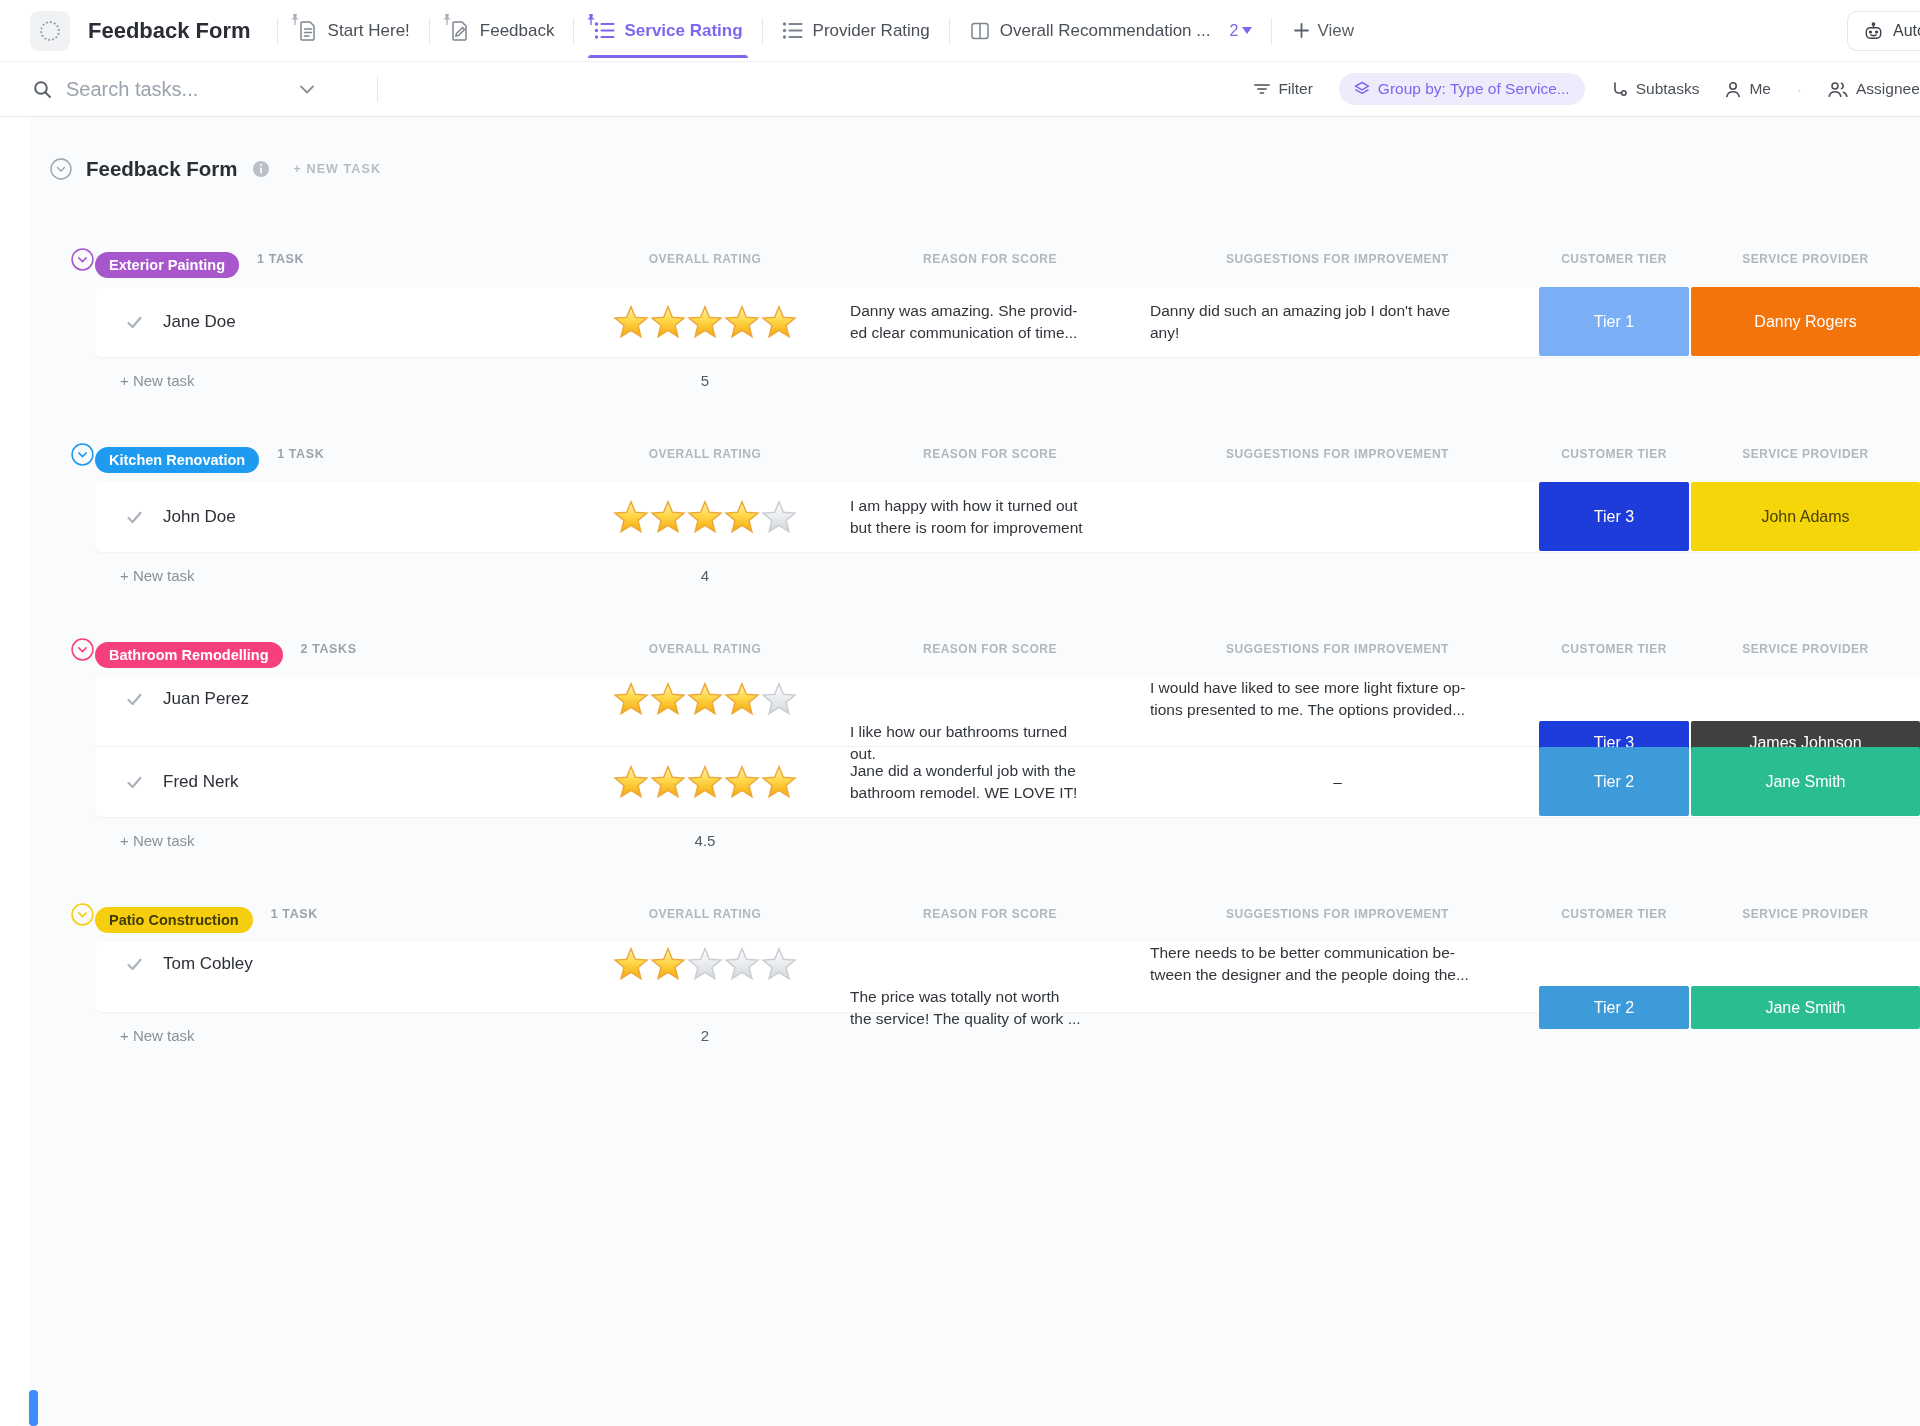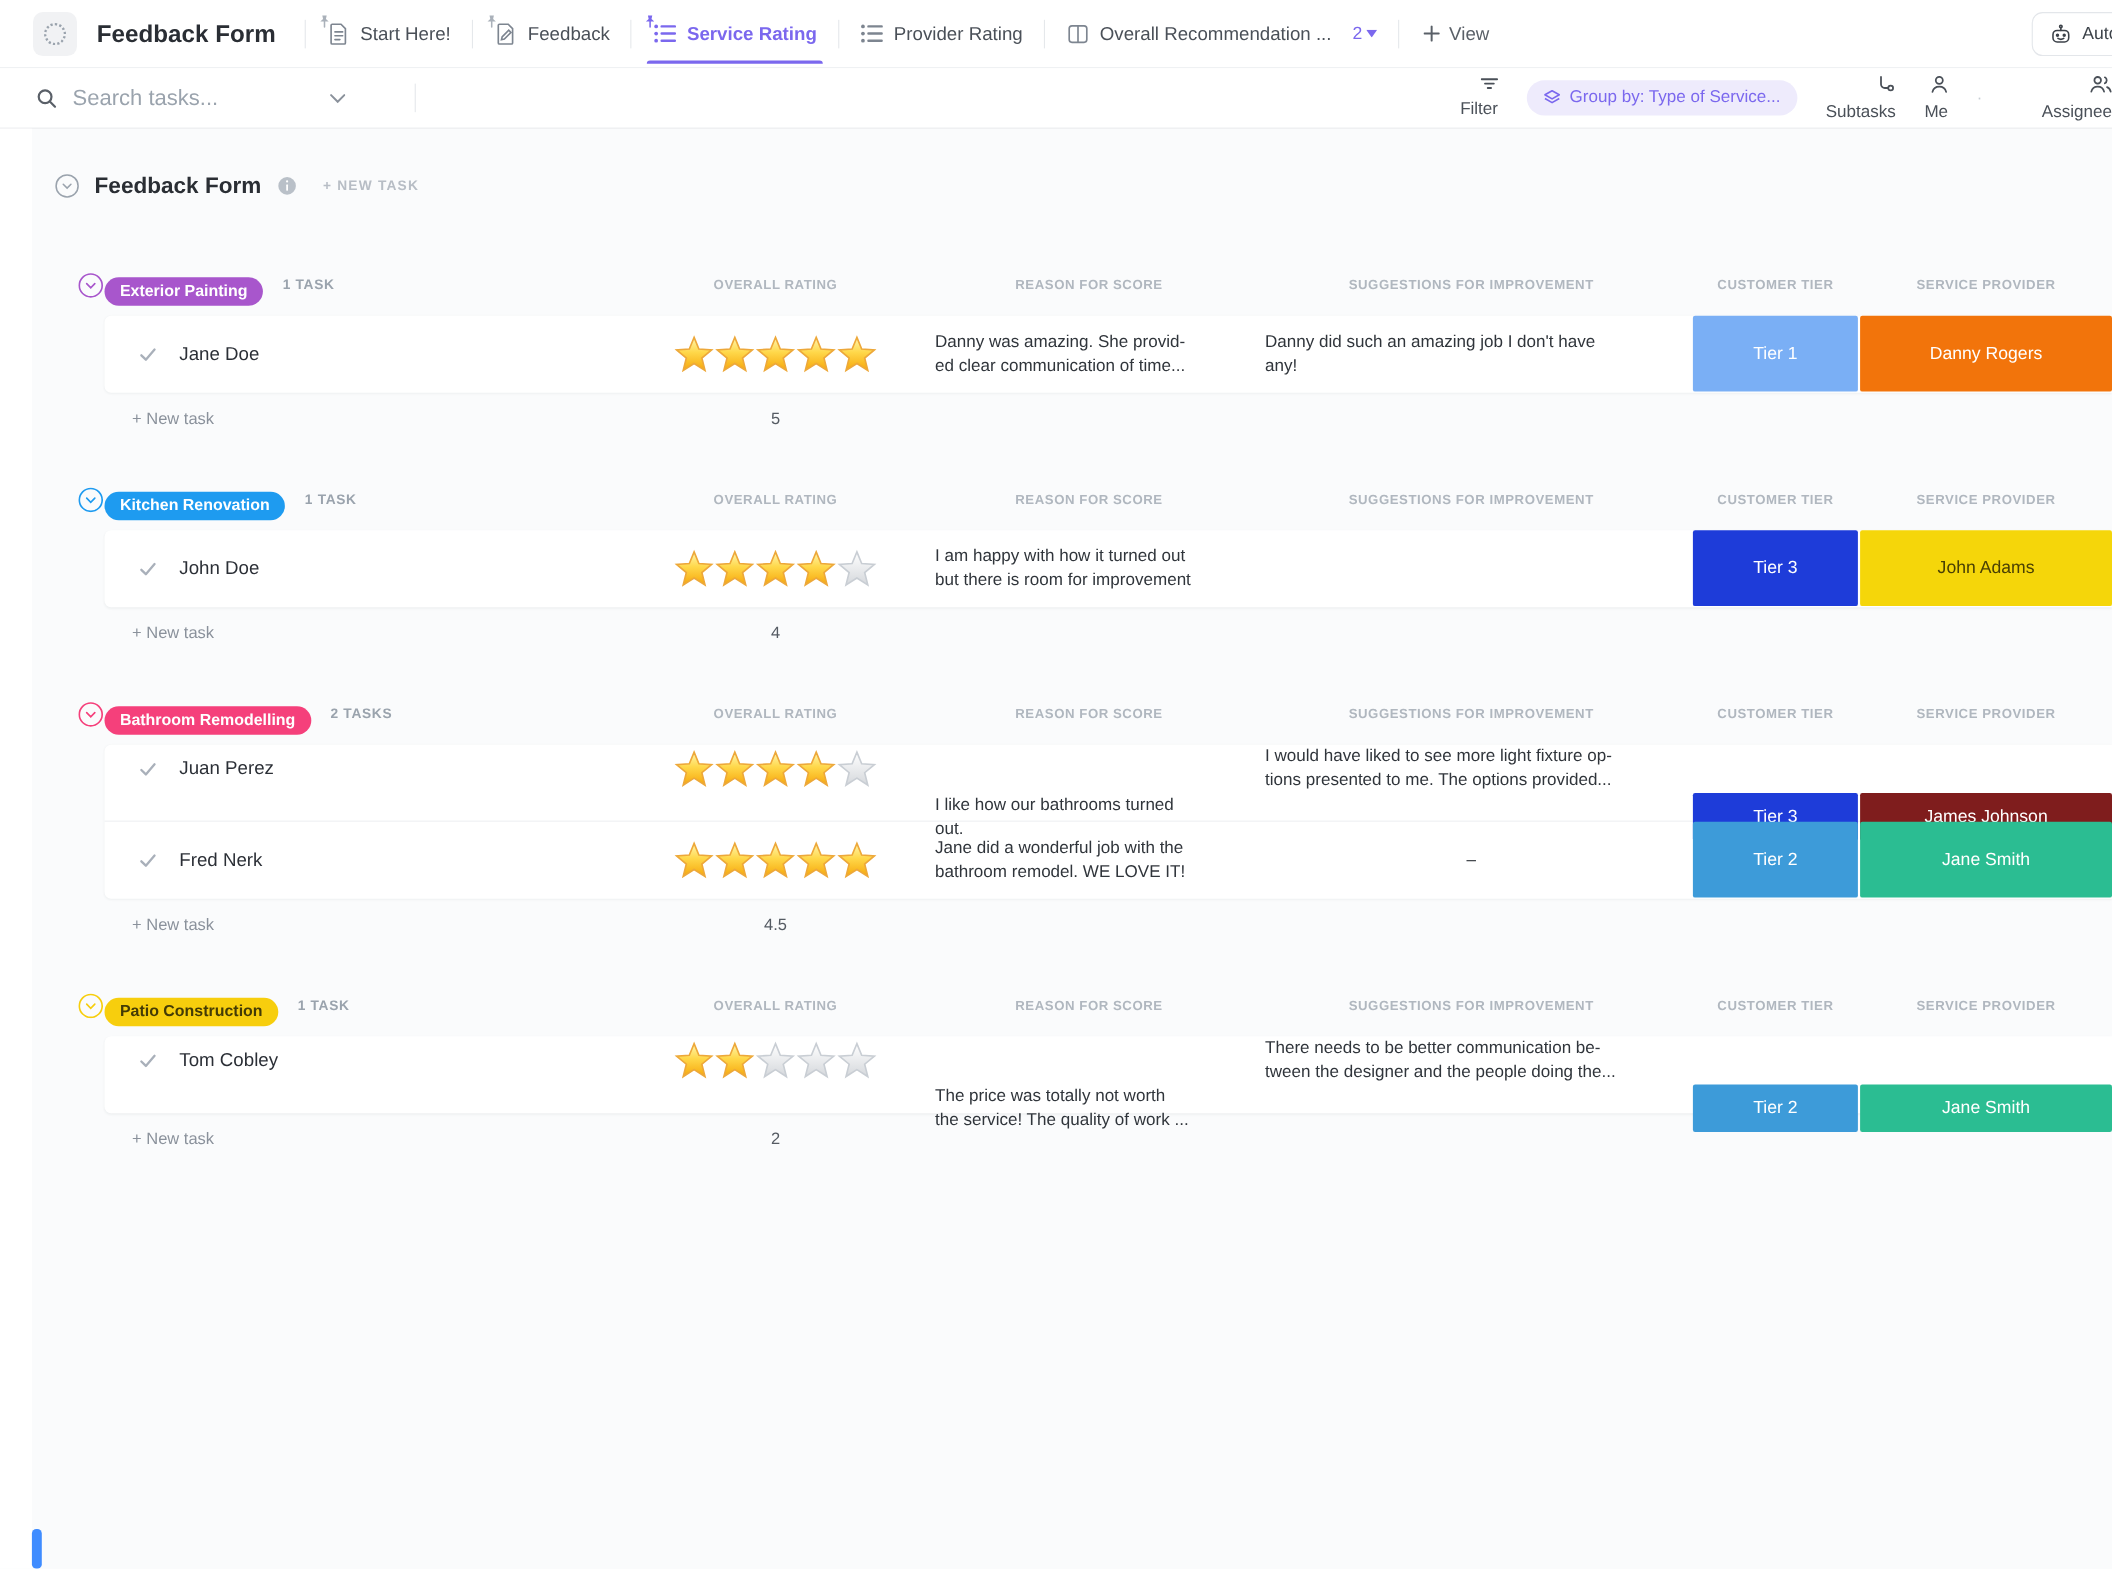--- a/index.html
+++ b/index.html
@@ -34,22 +34,22 @@
   
   .toolbar { height:55px; background:#fff; border-bottom:1px solid #e8eaed;
     display:flex; align-items:center; padding:0 0 0 33px; position:relative; }
   .search { display:flex; align-items:center; gap:14px; width:330px; color:#9aa3ad; }
   .search input { border:none; outline:none; font-size:20px; color:#4a5058;
     width:220px; font-family:inherit; background:transparent; }
   .search input::placeholder { color:#9aa3ad; }
   .toolbar .vdiv { width:1px; height:26px; background:#e5e8eb; margin-left:14px; }
   .toolbar-right { position:absolute; right:0; display:flex; align-items:center;
     gap:26px; padding-right:0; }
-  .tool-item { display:flex; align-items:flex-end; gap:8px; font-size:15.5px;
-    color:#4a5058; cursor:pointer; white-space:nowrap;flex-direction:column; }
+  .tool-item { display:flex; align-items:center; gap:8px; font-size:15.5px;
+    color:#4a5058; cursor:pointer; white-space:nowrap; }
   .groupby-pill { display:flex; align-items:center; gap:8px; background:#eeebfc;
     color:#7b68ee; border-radius:16px; padding:7px 15px; font-size:15.5px;
     cursor:pointer; white-space:nowrap; }
   .dot-sep { color:#c6ccd2; font-size:15px; }
   .assignee-clip { overflow:hidden; width:92px; }
 
   
   .left-gutter { position:absolute; left:0; top:117px; width:29px; bottom:0; background:#fff; }
   .scroll-thumb { position:absolute; left:29px; top:1390px; width:9px; height:36px;
     background:#3f8cff; border-radius:4px; }
@@ -464,21 +464,21 @@
               </svg>
               <svg width="36" height="36" viewBox="0 0 24 24">
                 <path d="M12 1.8 14.9 8.9 22.6 9.4 16.7 14.3 18.6 21.8 12 17.6 5.4 21.8 7.3 14.3 1.4 9.4 9.1 8.9Z" fill="url(#sg-gray)" stroke="#c9ced4" stroke-width="1"></path>
               </svg>
             </div>
       <div class="cell text-cell c-sugg">I would have liked to see more light fixture op-
 tions presented to me. The options provided...</div>
       <div class="cell text-cell c-reason">I like how our bathrooms turned
 out.</div>
       <div class="cell chip-cell c-tier" style="background:#1e3cd9;color:#ffffff">Tier 3</div>
-      <div class="cell chip-cell c-prov" style="background:#7f1d1d;color:#ffffff">James Johnson</div>
+      <div class="cell chip-cell c-prov" style="background:#404040;color:#ffffff">James Johnson</div>
     </div>
     <div class="grid task-row">
       <div class="cell name-cell c-name">
         <span>
                 <svg width="19" height="19" viewBox="0 0 19 19" fill="none" stroke="#a9b0ba" stroke-width="2.1" stroke-linecap="round" stroke-linejoin="round">
                   <path d="M3.5 10 7.6 14 15.5 4.8"></path>
                 </svg>
               </span>
         <span class="task-name">Fred Nerk</span>
       </div>

